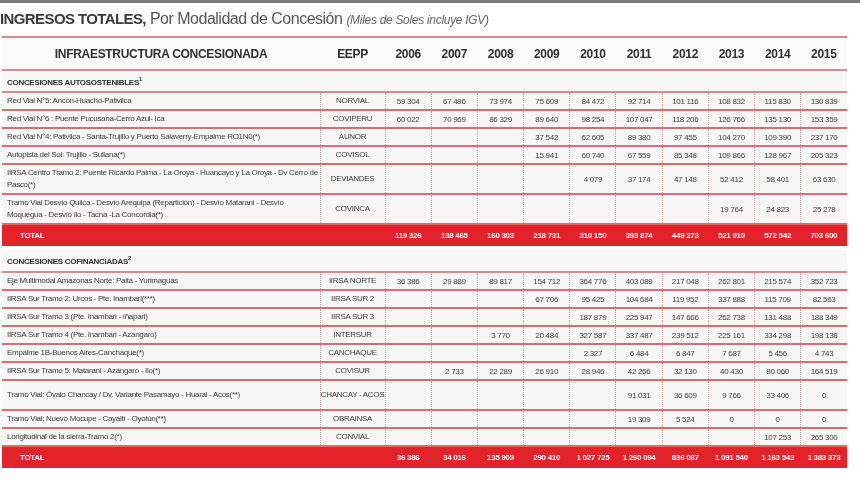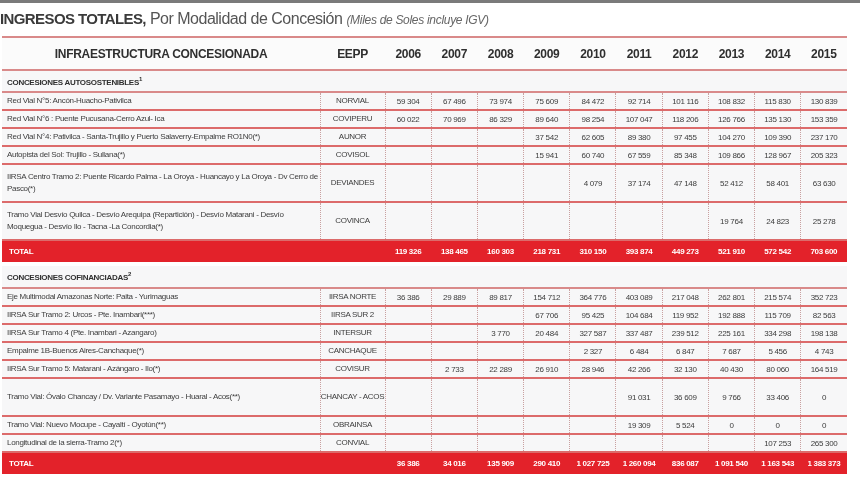--- a/index.html
+++ b/index.html
@@ -15,27 +15,27 @@
   table { position: absolute; left: 2px; top: 36px; width: 845px; border-collapse: collapse; table-layout: fixed; background: #f7f7f8; }
   col.c-name { width: 318px; }
   col.c-eepp { width: 65px; }
   col.c-yr { width: 46.2px; }
   th, td { font-size: 8px; letter-spacing: -0.3px; color: #3c3c3c; }
   thead tr { height: 33px; border-top: 2px solid #d98a8a; border-bottom: 2px solid #d98a8a; background: #fbfbfb; }
   thead th { font-weight: bold; text-align: center; font-size: 12px; color: #2f2f2f; }
   tr.section { height: 22px; border-bottom: 2px solid #d98a8a; }
   tr.section td { font-weight: bold; padding-left: 5px; color: #2f2f2f; }
   tr.row { height: 18px; border-bottom: 2px solid #dc6b6b; }
-  tr.row.tall { height: 38px; }
+  tr.row.tall { height: 30px; }
   tr.row td { text-align: center; border-left: 1px dotted #c9a0a0; }
   tr.row td.name { text-align: left; padding-left: 5px; border-left: none; line-height: 12px; }
   tr.row td.eepp { line-height: 12px; margin-left: 46px; }
   tr.total { height: 22px; background: #e3222a; }
   tr.total td { color: #ffffff; font-weight: bold; text-align: center; }
-  tr.total td.name { text-align: left; padding-left: 7px; }
+  tr.total td.name { text-align: left; padding-left: 18px; }
   tr.spacer { height: 4px; background: #ffffff; }
   sup { font-size: 6px; }
 </style>
 </head>
 <body>
 
 <div class="topbar"></div>
 
 <div class="title">
   <div class="title-wrap">
@@ -200,23 +200,37 @@
       <tr class="row">
         <td class="name">IIRSA Sur Tramo 2: Urcos - Pte. Inambari(***)</td>
         <td class="eepp">IIRSA SUR 2</td>
         <td></td>
         <td></td>
         <td></td>
         <td>67 706</td>
         <td>95 425</td>
         <td>104 684</td>
         <td>119 952</td>
-        <td>192 888</td>
+        <td>337 888</td>
         <td>115 709</td>
         <td>82 563</td>
+      </tr>
+      <tr class="row">
+        <td class="name">IIRSA Sur Tramo 3 (Pte. Inambari - Iñapari)</td>
+        <td class="eepp">IIRSA SUR 3</td>
+        <td></td>
+        <td></td>
+        <td></td>
+        <td></td>
+        <td>187 879</td>
+        <td>225 947</td>
+        <td>147 666</td>
+        <td>262 738</td>
+        <td>131 488</td>
+        <td>188 349</td>
       </tr>
       <tr class="row">
         <td class="name">IIRSA Sur Tramo 4 (Pte. Inambari - Azangaro)</td>
         <td class="eepp">INTERSUR</td>
         <td></td>
         <td></td>
         <td>3 770</td>
         <td>20 484</td>
         <td>327 587</td>
         <td>337 487</td>

